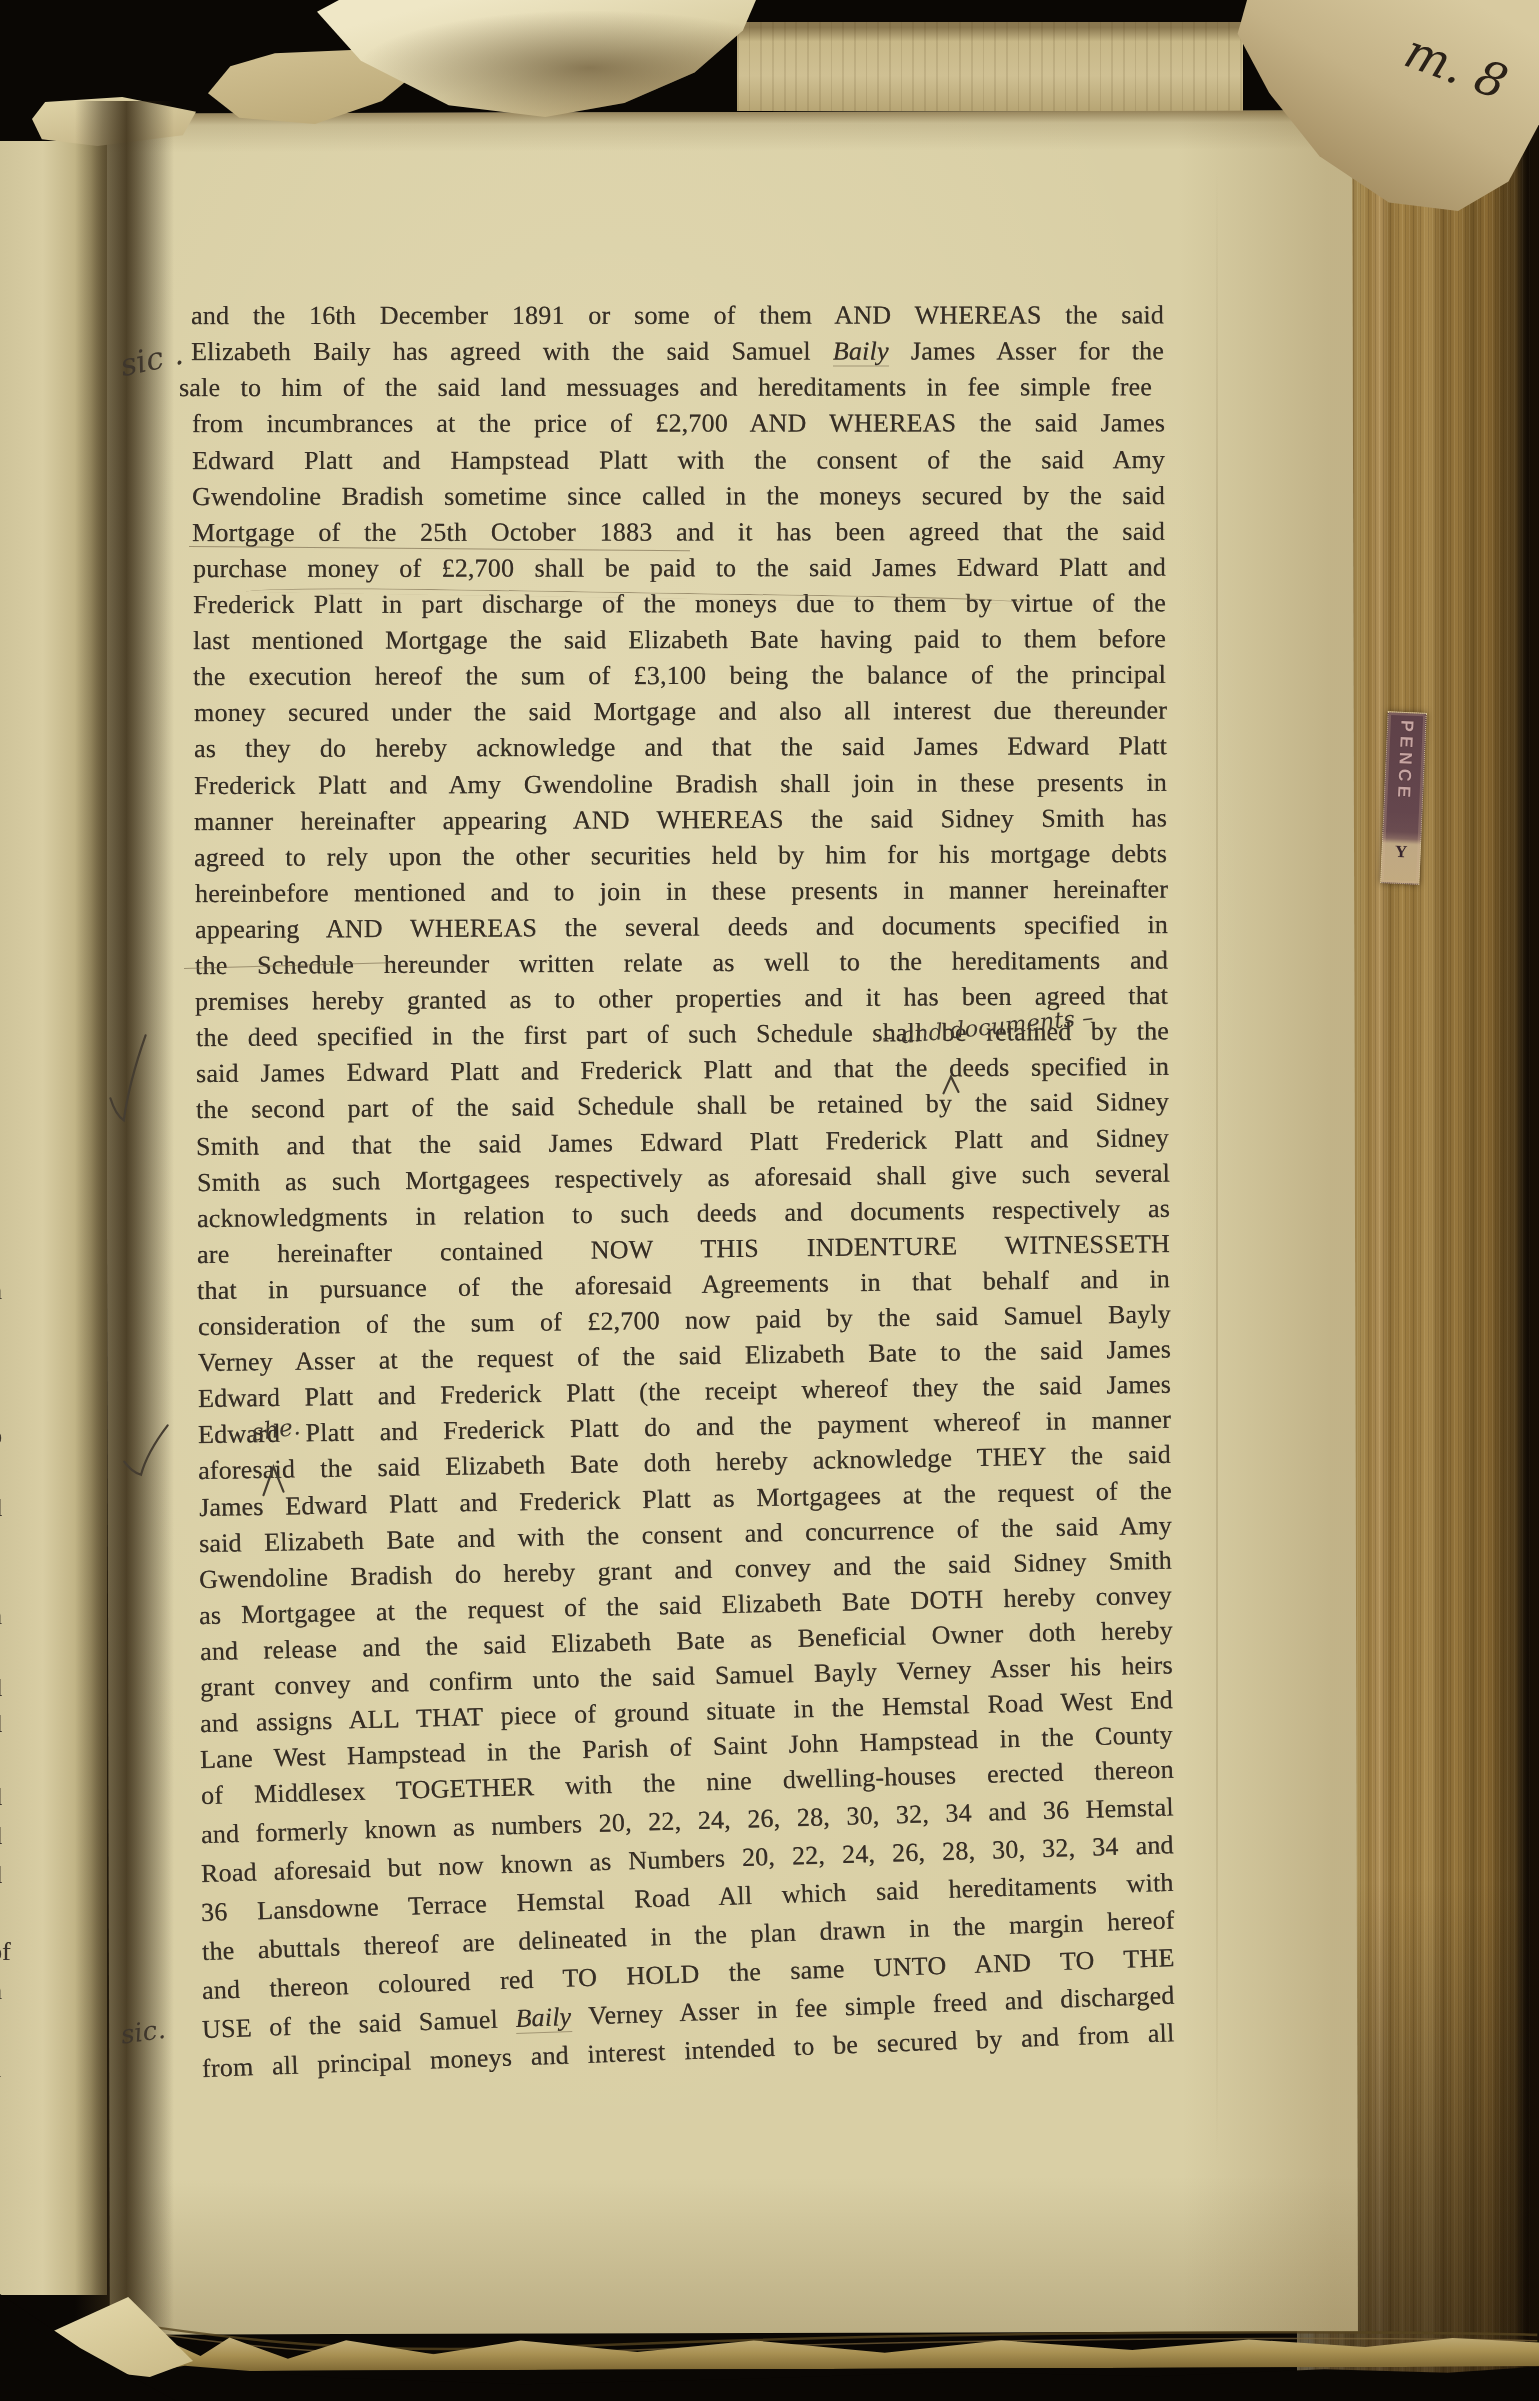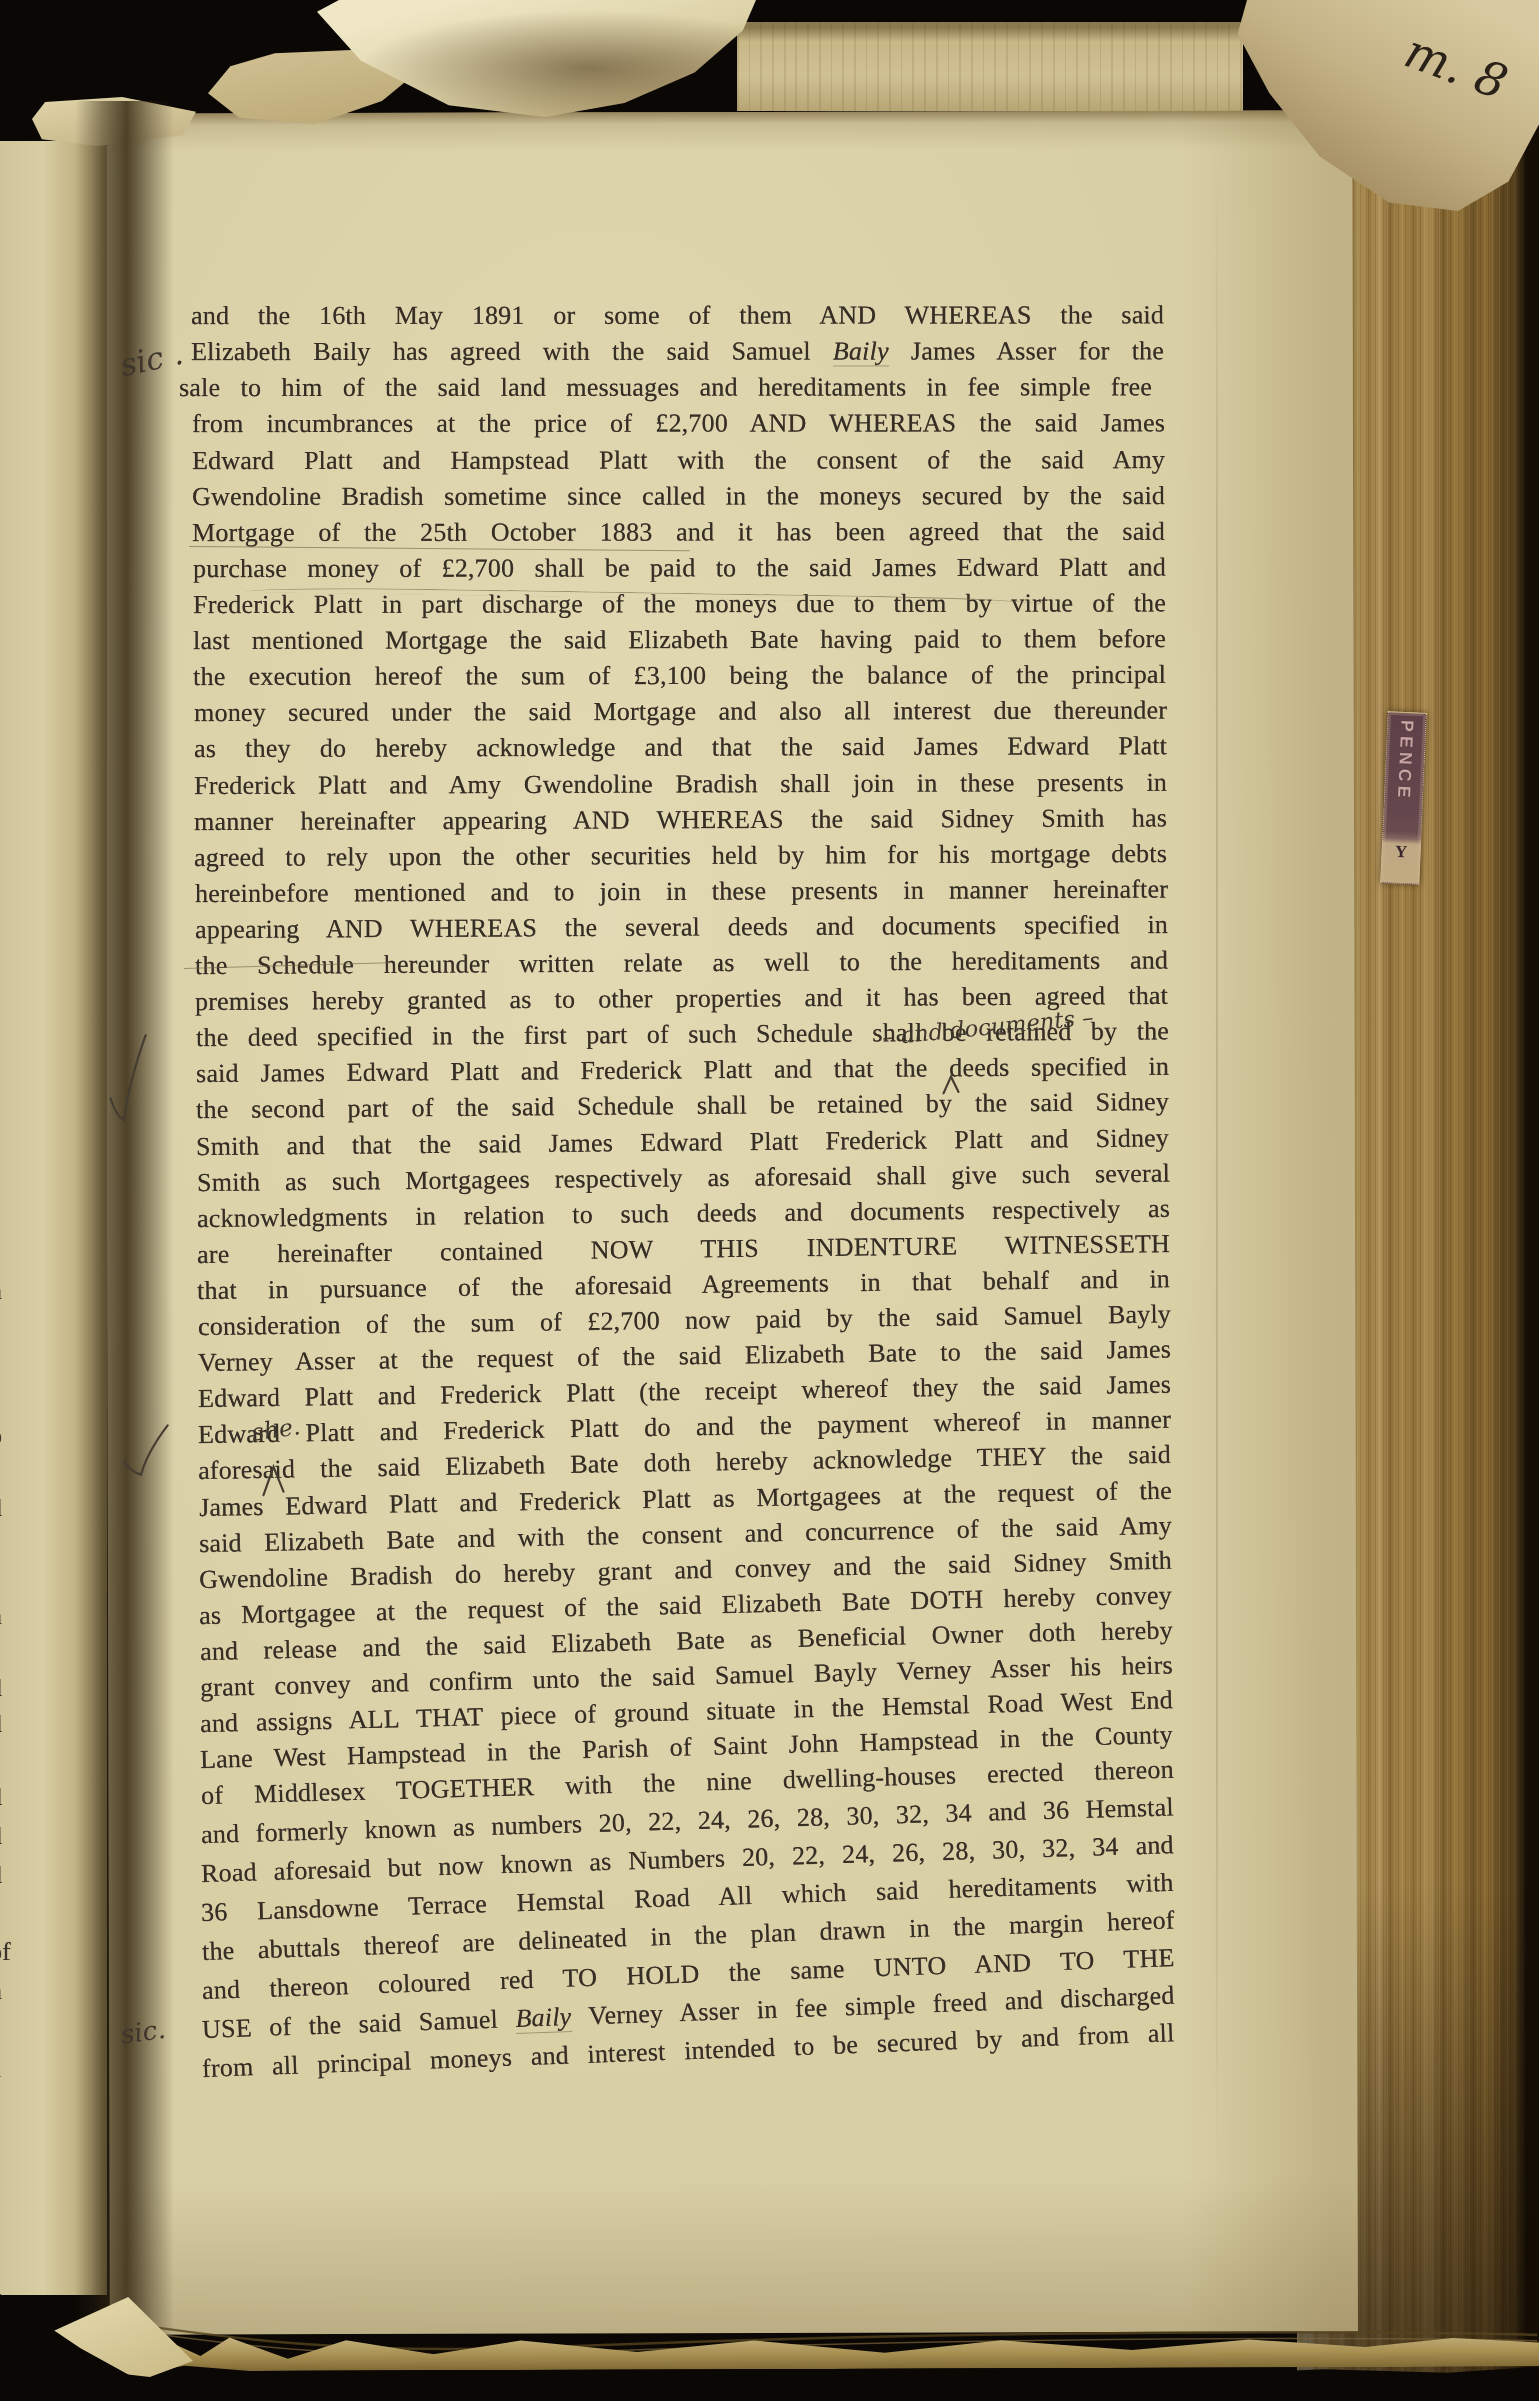--- a/index.html
+++ b/index.html
@@ -102,21 +102,21 @@
   <div class="sliver-flap"></div>
   <div class="gutter"></div>
 
   <div class="frag-a"></div>
   <div class="frag-b"></div>
   <div class="corner-frag">
     <div class="corner-note">m. 8</div>
   </div>
 
   <div>
-      <div class="text-line" style="top: 298px; left: 191px; width: 973px; transform: rotate(-0.04deg);"><span>and the 16th May 1891 or some of them AND WHEREAS the said</span></div>
+      <div class="text-line" style="top: 298px; left: 191px; width: 973px; transform: rotate(-0.04deg);"><span>and the 16th December 1891 or some of them AND WHEREAS the said</span></div>
       <div class="text-line" style="top: 334px; left: 191px; width: 973px; transform: rotate(-0.041deg);"><span>Elizabeth Baily has agreed with the said Samuel </span><span class="it pu">Baily</span><span> James Asser for the</span></div>
       <div class="text-line" style="top: 370px; left: 179px; width: 973px; transform: rotate(-0.044deg);"><span>sale to him of the said land messuages and hereditaments in fee simple free</span></div>
       <div class="text-line" style="top: 406px; left: 192px; width: 973px; transform: rotate(-0.048deg);"><span>from incumbrances at the price of £2,700 AND WHEREAS the said James</span></div>
       <div class="text-line" style="top: 443px; left: 192px; width: 973px; transform: rotate(-0.054deg);"><span>Edward Platt and Hampstead Platt with the consent of the said Amy</span></div>
       <div class="text-line" style="top: 479px; left: 192px; width: 973px; transform: rotate(-0.063deg);"><span>Gwendoline Bradish sometime since called in the moneys secured by the said</span></div>
       <div class="text-line" style="top: 515px; left: 192px; width: 973px; transform: rotate(-0.072deg);"><span>Mortgage of the 25th October 1883 and it has been agreed that the said</span></div>
       <div class="text-line" style="top: 551px; left: 193px; width: 973px; transform: rotate(-0.084deg);"><span>purchase money of £2,700 shall be paid to the said James Edward Platt and</span></div>
       <div class="text-line" style="top: 587px; left: 193px; width: 973px; transform: rotate(-0.098deg);"><span>Frederick Platt in part discharge of the moneys due to them by virtue of the</span></div>
       <div class="text-line" style="top: 623px; left: 193px; width: 973px; transform: rotate(-0.113deg);"><span>last mentioned Mortgage the said Elizabeth Bate having paid to them before</span></div>
       <div class="text-line" style="top: 659px; left: 193px; width: 973px; transform: rotate(-0.13deg);"><span>the execution hereof the sum of £3,100 being the balance of the principal</span></div>

